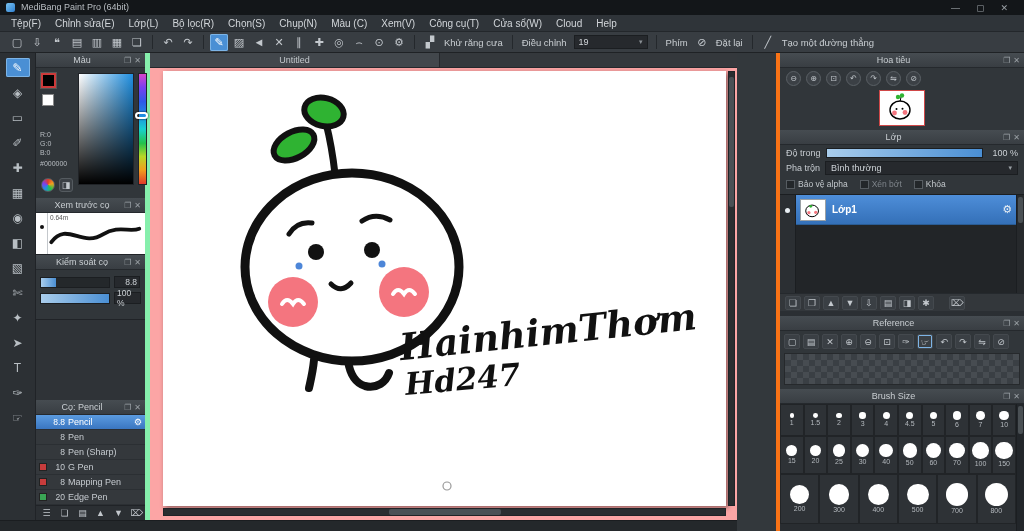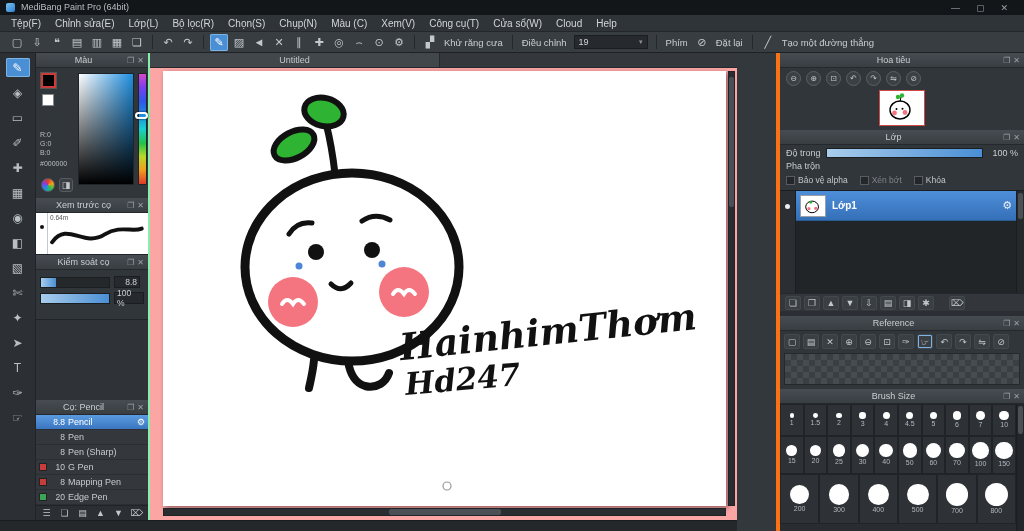--- a/index.html
+++ b/index.html
@@ -25,21 +25,21 @@
 .tlabel{font-size:9.5px;color:#c9ced2;white-space:nowrap;margin:16px 3px}
 .tinput{width:74px;height:14px;background:#26292d;border:1px solid #1b1e21;color:#d2d6da;font-size:9px;display:flex;align-items:center;padding:0 4px;margin:0 2px}
 .tinput .caret{margin-left:auto;font-size:7px;color:#8b9196}
 
 
 .toolcol{position:absolute;left:0;top:53px;bottom:11px;width:36px;background:#2c3034;border-right:1px solid #202327;display:flex;flex-direction:column;align-items:center;padding-top:5px;gap:6px}
 .tool{width:24px;height:19px;display:flex;align-items:center;justify-content:center;color:#b9bfc4;font-size:12px;border-radius:2px;flex:0 0 auto}
 .tool.selected{background:#4a8fd4;color:#fff;box-shadow:inset 0 0 0 1px #7db4e6}
 
 
-.leftpanels{position:absolute;left:36px;top:53px;bottom:11px;width:114px;background:#303438;border-right:2px solid #86efac;display:flex;flex-direction:column}
+.leftpanels{position:absolute;left:36px;top:53px;bottom:11px;width:114px;background:#303438;border-right:5px solid #86efac;display:flex;flex-direction:column}
 .panel-h{height:15px;flex:0 0 15px;background:linear-gradient(#464c51,#393e43);display:flex;align-items:center;padding:0 4px;font-size:9px;color:#c9ced2;border-bottom:1px solid #25292d}
 .panel-h .pt{margin:auto}
 .ph-icons{display:flex;gap:3px;font-size:8px;color:#9aa0a5}
 
 .color-body{position:relative;height:130px;flex:0 0 130px;background:#31363a}
 .swatch-main{position:absolute;left:5px;top:5px;width:15px;height:15px;background:#000;border:2px solid #cc3a3a;box-shadow:0 0 0 1px #555}
 .swatch-sub{position:absolute;left:6px;top:26px;width:12px;height:12px;background:#fff;border:1px solid #888}
 .rgb{position:absolute;left:4px;top:62px;font-size:7px;color:#b8bdc2;line-height:9px}
 .hexval{position:absolute;left:4px;top:92px;font-size:7px;color:#b8bdc2}
 .sv{position:absolute;left:42px;top:5px;width:56px;height:112px;border:1px solid #202327;background:linear-gradient(to bottom,rgba(0,0,0,0),#000),linear-gradient(to right,#fff,#1f8fe0)}
@@ -452,20 +452,24 @@
     <div class="layers-body">
       <div class="lrow">
         <span>Độ trong</span>
         <span class="lslider">
             <span class="fill"></span>
           </span>
         <span class="lval">100 %</span>
       </div>
       <div class="lrow">
         <span>Pha trộn</span>
+        <span class="lselect">
+          <span>Bình thường</span>
+          <span class="caret">▾</span>
+        </span>
       </div>
       <div class="checks">
         <span class="chk">
             <span class="box"></span>
             <span>Bảo vệ alpha</span>
           </span>
         <span class="chk dim">
             <span class="box"></span>
             <span>Xén bớt</span>
           </span>

